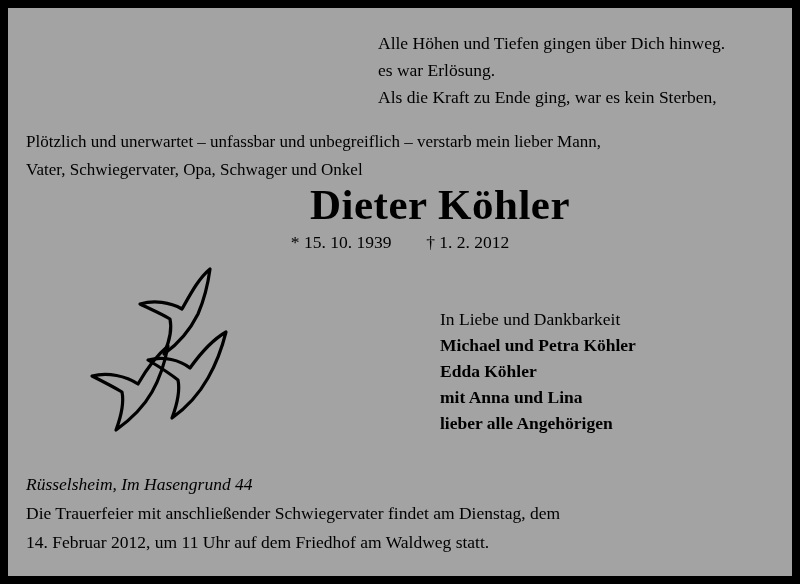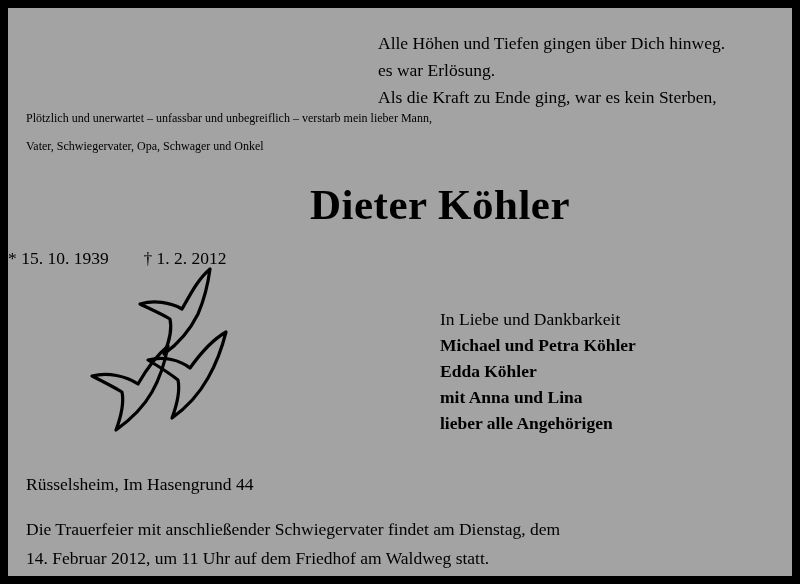--- a/index.html
+++ b/index.html
@@ -40,46 +40,46 @@
     font-size: 17.5px;
     line-height: 27px;
     text-align: left;
   }
   .verse div { white-space: nowrap; }
 
   
   .announce {
     position: absolute;
     left: 18px;
-    top: 96px;
+    top: 120px;
     width: 760px;
-    font-size: 12px;
+    font-size: 17px;
     line-height: 28px;
   }
 
   
   .name {
     position: absolute;
     left: 0;
     top: 172px;
     width: 784px;
     text-align: center;
     font-size: 43px;
     font-weight: bold;
     letter-spacing: 0.5px;
     padding-left: 40px;
   }
 
   
   .dates {
     position: absolute;
     left: 0;
-    top: 240px;
+    top: 224px;
     width: 784px;
-    text-align: left;
+    text-align: center;
     font-size: 17.5px;
   }
   .dates .gap { display: inline-block; width: 26px; }
 
   
   .mourners {
     position: absolute;
     left: 432px;
     top: 298px;
     width: 340px;
@@ -100,21 +100,21 @@
 
   
   .footer {
     position: absolute;
     left: 18px;
     top: 462px;
     width: 748px;
     font-size: 17.5px;
     line-height: 29px;
   }
-  .footer .place { margin-bottom: 16px; }
+  .footer .place { margin-bottom: 0; font-style: italic; }
   .footer .cer { text-align: justify; }
 </style>
 </head>
 <body>
 
 <div class="obituary">
   <div class="inner">
 
     <div class="verse">
       <div>Alle Höhen und Tiefen gingen über Dich hinweg.</div>

